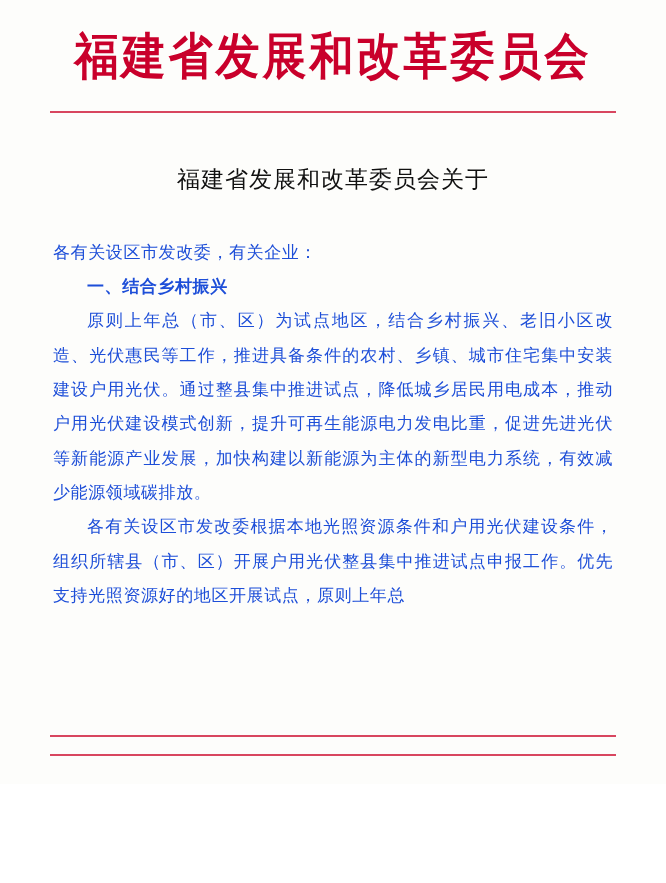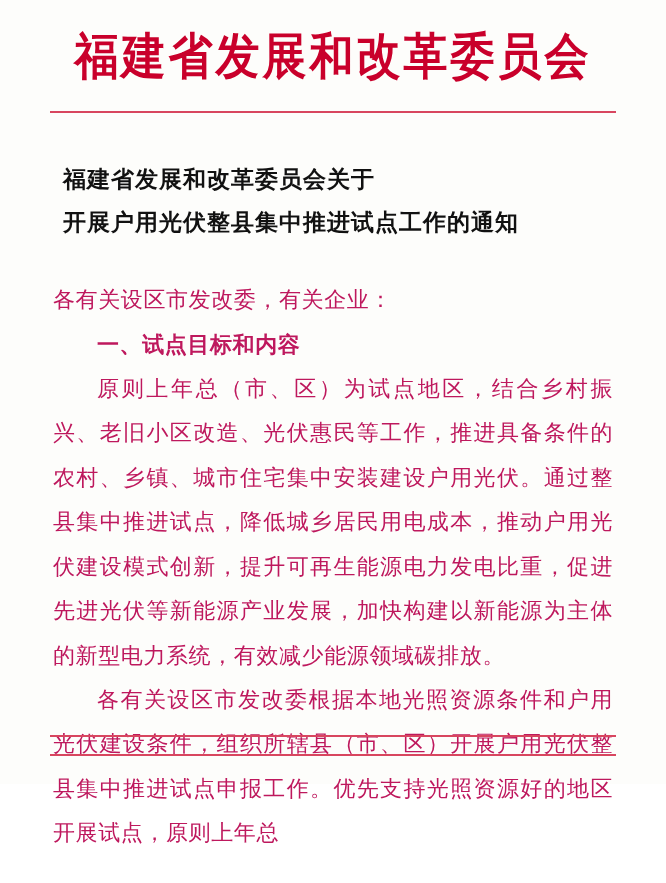--- a/index.html
+++ b/index.html
@@ -43,42 +43,42 @@
     margin: 30px auto 0 auto;
     width: 566px;
     height: 2px;
     background: #d8465f;
   }
 
   
   .doc-title {
     margin: 46px auto 0 auto;
     width: 540px;
-    text-align: left;
+    text-align: center;
     font-size: 23px;
-    font-weight: bold;
+    font-weight: normal;
     line-height: 1.85;
     letter-spacing: 1px;
     color: #111111;
   }
   .doc-title-line {
     display: block;
     white-space: nowrap;
   }
 
   
   .body {
     margin: 34px auto 0 auto;
     width: 560px;
   }
   .para {
-    font-size: 22px;
+    font-size: 17px;
     line-height: 2.02;
     letter-spacing: 0.6px;
-    color: #be185d;
+    color: #1d4ed8;
     text-align: justify;
     text-justify: inter-ideograph;
     margin: 0;
   }
   .para.indent {
     text-indent: 2em;
   }
   .para.heading {
     text-indent: 2em;
     font-weight: bold;
@@ -109,26 +109,25 @@
 
 <div class="page">
 
   <div class="letterhead">
     <div class="letterhead-title">福建省发展和改革委员会</div>
     <div class="letterhead-rule"></div>
   </div>
 
   <div class="doc-title">
     <span class="doc-title-line">福建省发展和改革委员会关于</span>
-    <span class="doc-title-line">开展户用光伏整县集中推进试点工作的通知</span>
   </div>
 
   <div class="body">
     <p class="para">各有关设区市发改委，有关企业：</p>
-    <p class="para heading">一、试点目标和内容</p>
+    <p class="para heading">一、结合乡村振兴</p>
     <p class="para indent">原则上年总（市、区）为试点地区，结合乡村振兴、老旧小区改造、光伏惠民等工作，推进具备条件的农村、乡镇、城市住宅集中安装建设户用光伏。通过整县集中推进试点，降低城乡居民用电成本，推动户用光伏建设模式创新，提升可再生能源电力发电比重，促进先进光伏等新能源产业发展，加快构建以新能源为主体的新型电力系统，有效减少能源领域碳排放。</p>
     <p class="para indent">各有关设区市发改委根据本地光照资源条件和户用光伏建设条件，组织所辖县（市、区）开展户用光伏整县集中推进试点申报工作。优先支持光照资源好的地区开展试点，原则上年总</p>
   </div>
 
   <div class="footer-rules">
     <div class="footer-rule-top"></div>
     <div class="footer-rule-bottom"></div>
   </div>
 
 </div>

